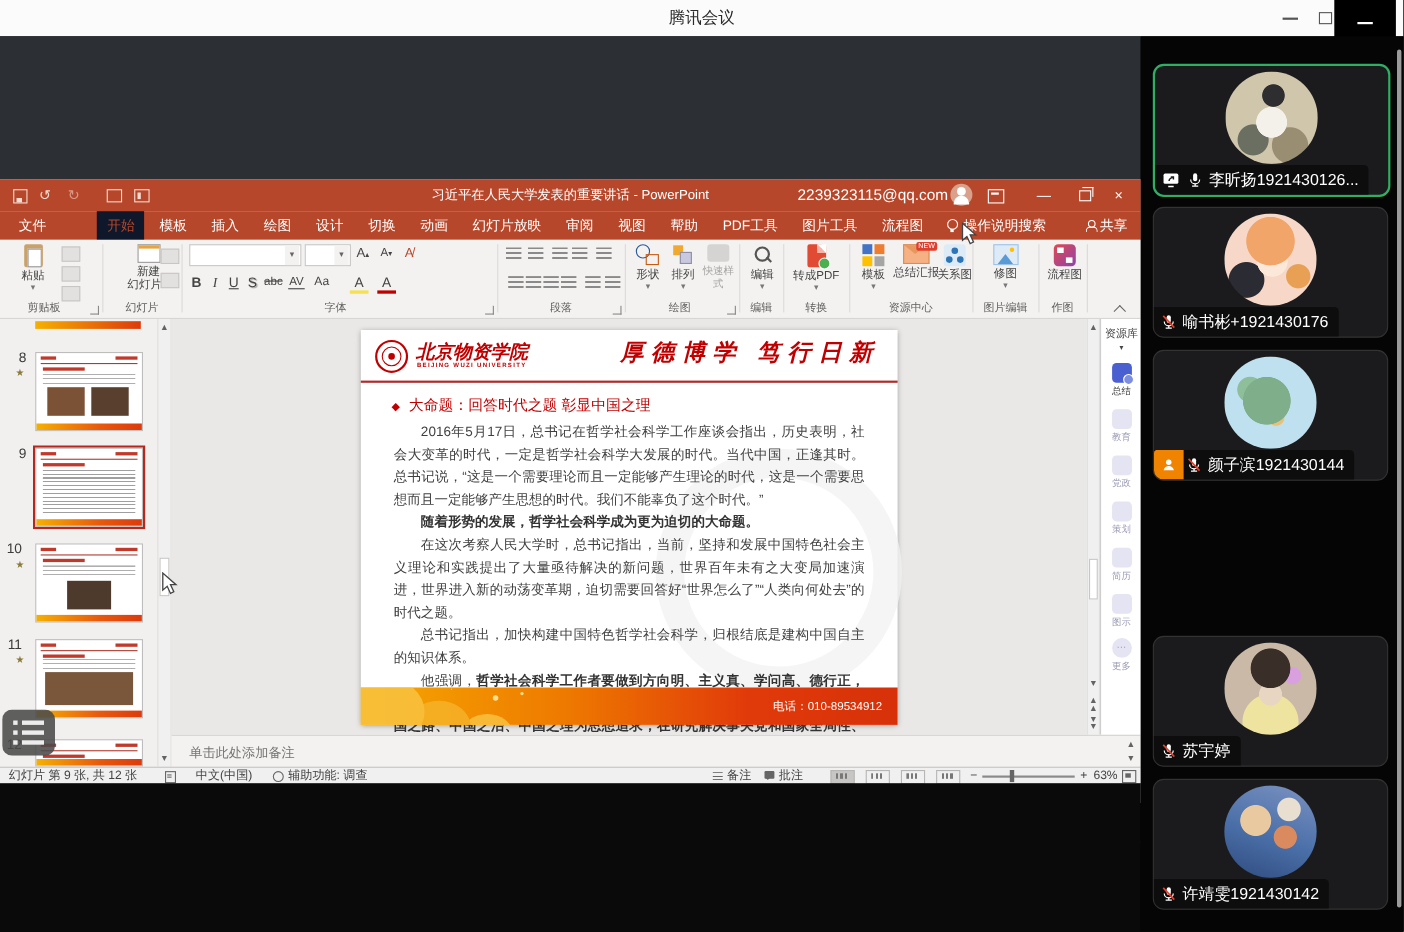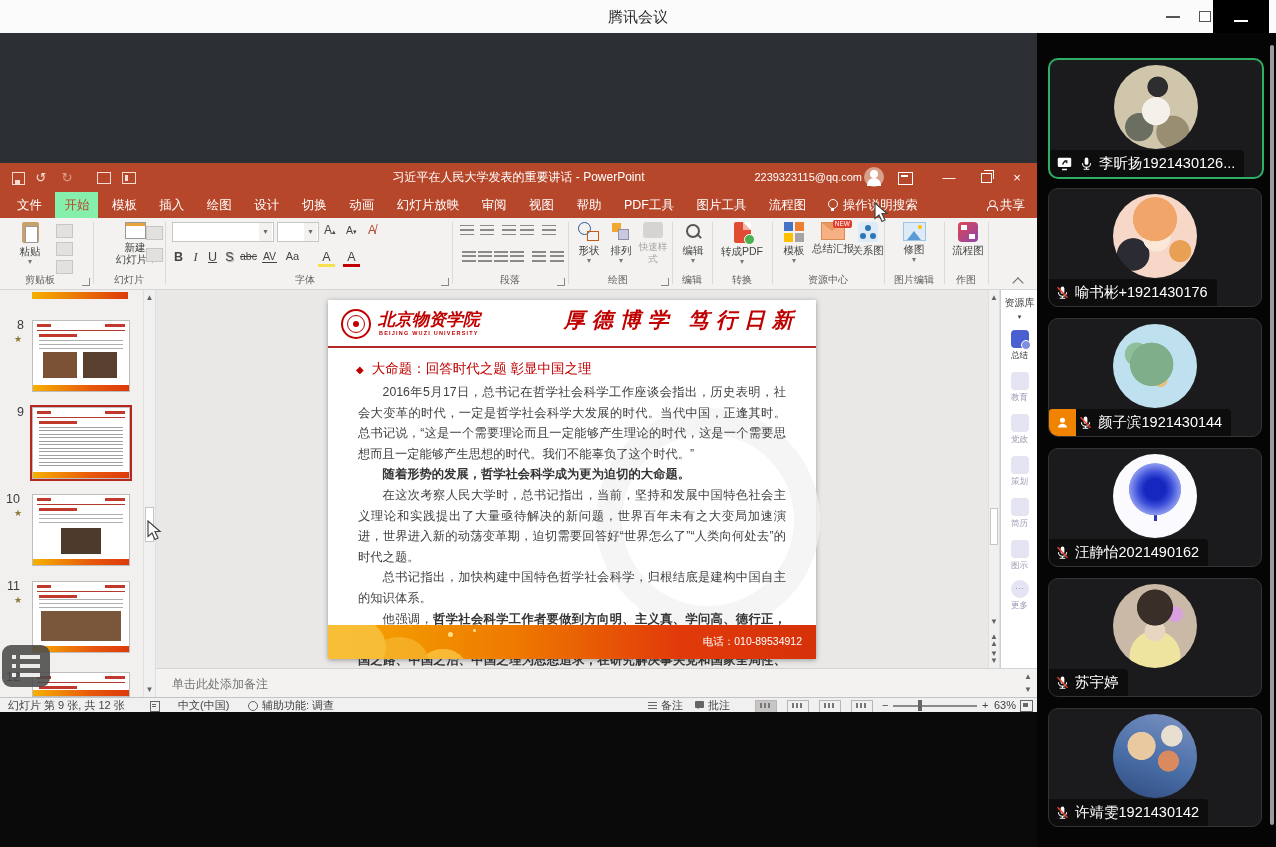--- a/index.html
+++ b/index.html
@@ -18,33 +18,33 @@
   
   #ppt{left:0;top:163px;width:1037px;height:549px;background:#F3F2F1;}
   #ptitle{left:0;top:0;width:1037px;height:29px;background:#B7472A;}
   #ptitle .t{position:absolute;left:0;top:0;width:100%;text-align:center;line-height:29px;font-size:12px;color:#fff;pointer-events:none;}
   .qat{position:absolute;top:0;height:29px;line-height:29px;color:#F4DCD2;font-size:13px;text-align:center;width:22px;}
   .qat.dim{opacity:.55;}
   .saveic{position:absolute;left:12px;top:9px;width:11px;height:11px;border:1.5px solid #F4DCD2;}
   .saveic:after{content:"";position:absolute;left:2px;bottom:0;width:5px;height:4px;background:#F4DCD2;}
   .presic{position:absolute;left:97px;top:9px;width:12px;height:10px;border:1.3px solid #F4DCD2;}
   .gridic{position:absolute;left:122px;top:9px;width:12px;height:10px;border:1.3px solid #F4DCD2;background:linear-gradient(#F4DCD2 0 0) 2px 2px/3px 6px no-repeat;}
-  #acct{right:175px;top:0;line-height:29px;font-size:11px;color:#fff;}
+  #acct{right:175px;top:0;line-height:29px;font-size:14px;color:#fff;}
   #acctav{left:864px;top:4px;width:20px;height:20px;border-radius:50%;background:#D9A18C;}
   #acctav:before{content:"";position:absolute;left:6px;top:3px;width:8px;height:8px;border-radius:50%;background:#fff;}
   #acctav:after{content:"";position:absolute;left:3px;top:11px;width:14px;height:8px;border-radius:7px 7px 0 0;background:#fff;}
   .tbic{position:absolute;top:0;width:30px;height:29px;line-height:29px;text-align:center;color:#fff;font-size:13px;}
   .ropts{left:898px;top:9px;width:13px;height:11px;border:1.3px solid #fff;}
   .ropts:after{content:"";position:absolute;left:2px;top:2px;width:7px;height:2px;background:#fff;}
   .restic{left:981px;top:10px;width:9px;height:8px;border:1.3px solid #fff;}
   .restic:before{content:"";position:absolute;left:2px;top:-4px;width:9px;height:8px;border:1.3px solid #fff;border-bottom:none;border-left:none;}
   
   #tabs{left:0;top:29px;width:1037px;height:26px;background:#B7472A;white-space:nowrap;padding-left:8px;box-sizing:border-box;}
   .tab{display:inline-block;padding:0 9px;line-height:26px;font-size:12.5px;color:#fff;}
-  .tab.sel{background:#86efac;color:#B7472A;}
+  .tab.sel{background:#0f172a;color:#B7472A;margin-left:33px;}
   #assist{display:inline-block;padding:0 8px;line-height:26px;font-size:12.5px;color:#fff;}
   .bulb{display:inline-block;width:8px;height:8px;border:1.3px solid #fff;border-radius:50%;margin-right:5px;position:relative;top:0px;}
   .bulb:after{content:"";position:absolute;left:2px;top:8px;width:3px;height:3px;background:#fff;}
   #pshare{right:12px;top:29px;height:26px;line-height:26px;color:#fff;font-size:12.5px;}
   .pers{display:inline-block;width:9px;height:9px;position:relative;margin-right:4px;}
   .pers:before{content:"";position:absolute;left:2px;top:0;width:5px;height:5px;border-radius:50%;border:1px solid #fff;}
   .pers:after{content:"";position:absolute;left:0;top:6px;width:9px;height:4px;border-radius:4px 4px 0 0;border:1px solid #fff;border-bottom:none;}
   
   #ribbon{left:0;top:55px;width:1037px;height:72px;background:#F3F2F1;border-bottom:1px solid #D8D6D4;box-sizing:border-box;}
   .vsep{position:absolute;top:4px;width:1px;height:62px;background:#DCDAD8;}
@@ -540,32 +540,20 @@
           </div>
         <svg width="15" height="15" viewBox="0 0 24 24">
             <rect x="9" y="2.5" width="6" height="11.5" rx="3" fill="#fff"></rect>
             <path d="M5.5 11.5a6.5 6.5 0 0 0 13 0" fill="none" stroke="#fff" stroke-width="1.8"></path>
             <path d="M12 17.5v3.4M7.5 21.2h9" stroke="#fff" stroke-width="1.8" fill="none"></path>
             <path d="M4 3.5 20 20.5" stroke="#E5412D" stroke-width="2.4"></path>
           </svg>
         <span>颜子滨1921430144</span>
       </div>
     </div>
-    <div class="tile" style="top:415px">
-      <div class="av av4"></div>
-      <div class="nbar">
-        <svg width="15" height="15" viewBox="0 0 24 24">
-            <rect x="9" y="2.5" width="6" height="11.5" rx="3" fill="#fff"></rect>
-            <path d="M5.5 11.5a6.5 6.5 0 0 0 13 0" fill="none" stroke="#fff" stroke-width="1.8"></path>
-            <path d="M12 17.5v3.4M7.5 21.2h9" stroke="#fff" stroke-width="1.8" fill="none"></path>
-            <path d="M4 3.5 20 20.5" stroke="#E5412D" stroke-width="2.4"></path>
-          </svg>
-        <span>汪静怡2021490162</span>
-      </div>
-    </div>
     <div class="tile" style="top:545px">
       <div class="av av5"></div>
       <div class="nbar">
         <svg width="15" height="15" viewBox="0 0 24 24">
             <rect x="9" y="2.5" width="6" height="11.5" rx="3" fill="#fff"></rect>
             <path d="M5.5 11.5a6.5 6.5 0 0 0 13 0" fill="none" stroke="#fff" stroke-width="1.8"></path>
             <path d="M12 17.5v3.4M7.5 21.2h9" stroke="#fff" stroke-width="1.8" fill="none"></path>
             <path d="M4 3.5 20 20.5" stroke="#E5412D" stroke-width="2.4"></path>
           </svg>
         <span>苏宇婷</span>

